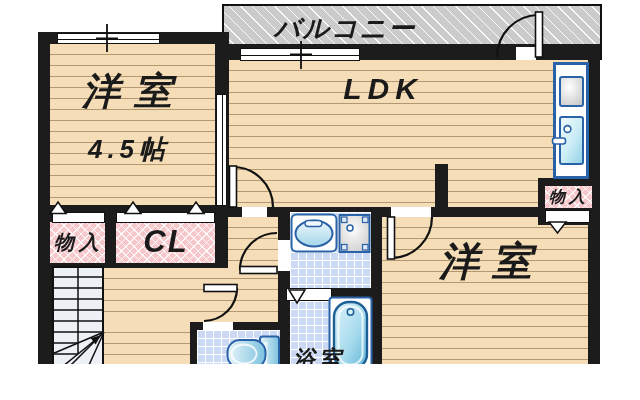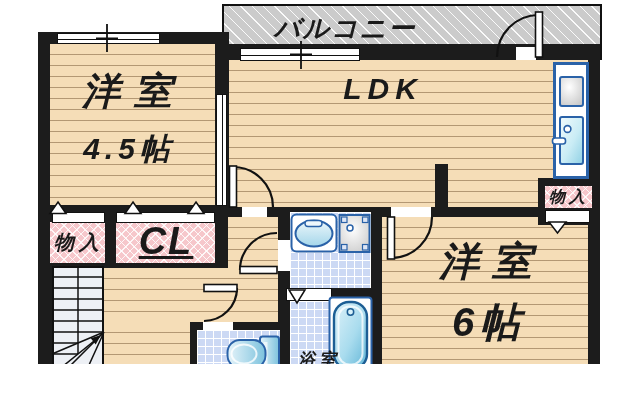--- a/index.html
+++ b/index.html
@@ -190,25 +190,24 @@
       <rect x="260" y="336.5" width="19" height="34" rx="2.5" fill="url(#gToilet)" stroke-width="2"></rect>
       <rect x="263.5" y="342" width="4" height="23" fill="rgba(255,255,255,.65)" stroke="none"></rect>
       <rect x="227.5" y="340" width="38" height="28" rx="12.5" fill="url(#gToilet)" stroke-width="2"></rect>
       <ellipse cx="244" cy="354" rx="12.5" ry="9.5" fill="none" stroke="rgba(255,255,255,.8)" stroke-width="2"></ellipse>
     </g>
   </svg>
 
   <div class="lbl" style="left:345px;top:28px;font-size:26px;letter-spacing:2px;">バルコニー</div>
 
   <div class="lbl" style="left:134px;top:91px;font-size:38px;letter-spacing:14px;">洋室</div>
-  <div class="lbl" style="left:129px;top:149px;font-size:30px;letter-spacing:5px;">4.5帖</div>
+  <div class="lbl" style="left:129px;top:149px;font-size:26px;letter-spacing:5px;">4.5帖</div>
 
   <div class="lbl" style="left:362px;top:89px;font-size:30px;letter-spacing:6px;margin-left:21px;">LDK</div>
 
   <div class="lbl" style="left:492px;top:261px;font-size:40px;letter-spacing:13px;">洋室</div>
-  <div class="lbl" style="left:489px;top:322px;font-size:40px;letter-spacing:6px;">6帖</div>
-
-  <div class="lbl" style="left:166px;top:241px;font-size:38px;letter-spacing:2px;text-decoration:underline;">CL</div>
+
+  <div class="lbl" style="left:166px;top:241px;font-size:31px;letter-spacing:2px;">CL</div>
   <div class="lbl" style="left:79px;top:242px;font-size:20px;letter-spacing:5px;">物入</div>
   <div class="lbl" style="left:569px;top:197px;font-size:16px;letter-spacing:4px;">物入</div>
 
-  <div class="lbl" style="left:319px;top:359px;font-size:17px;letter-spacing:4px;">浴室</div>
+  <div class="lbl" style="left:319px;top:359px;font-size:22px;letter-spacing:4px;">浴室</div>
 </div>
 
 </body></html>

